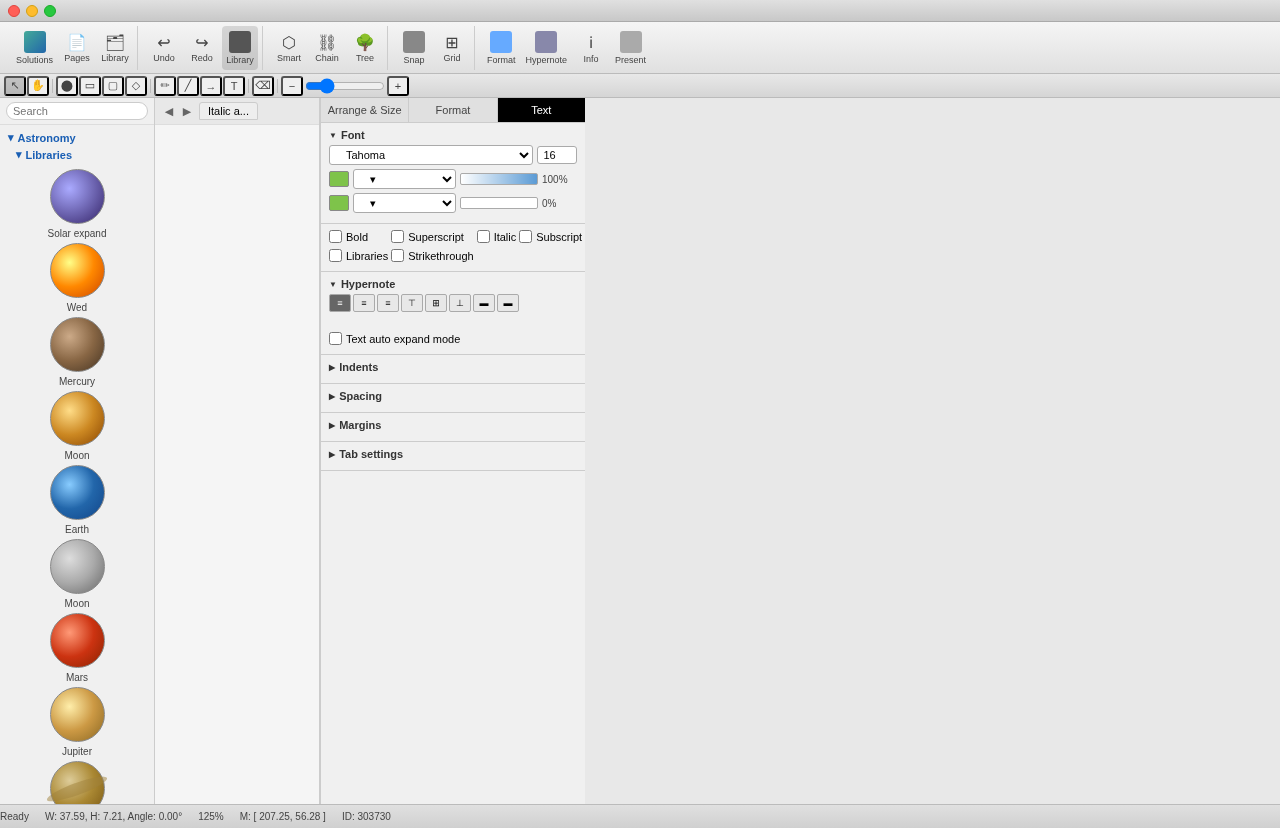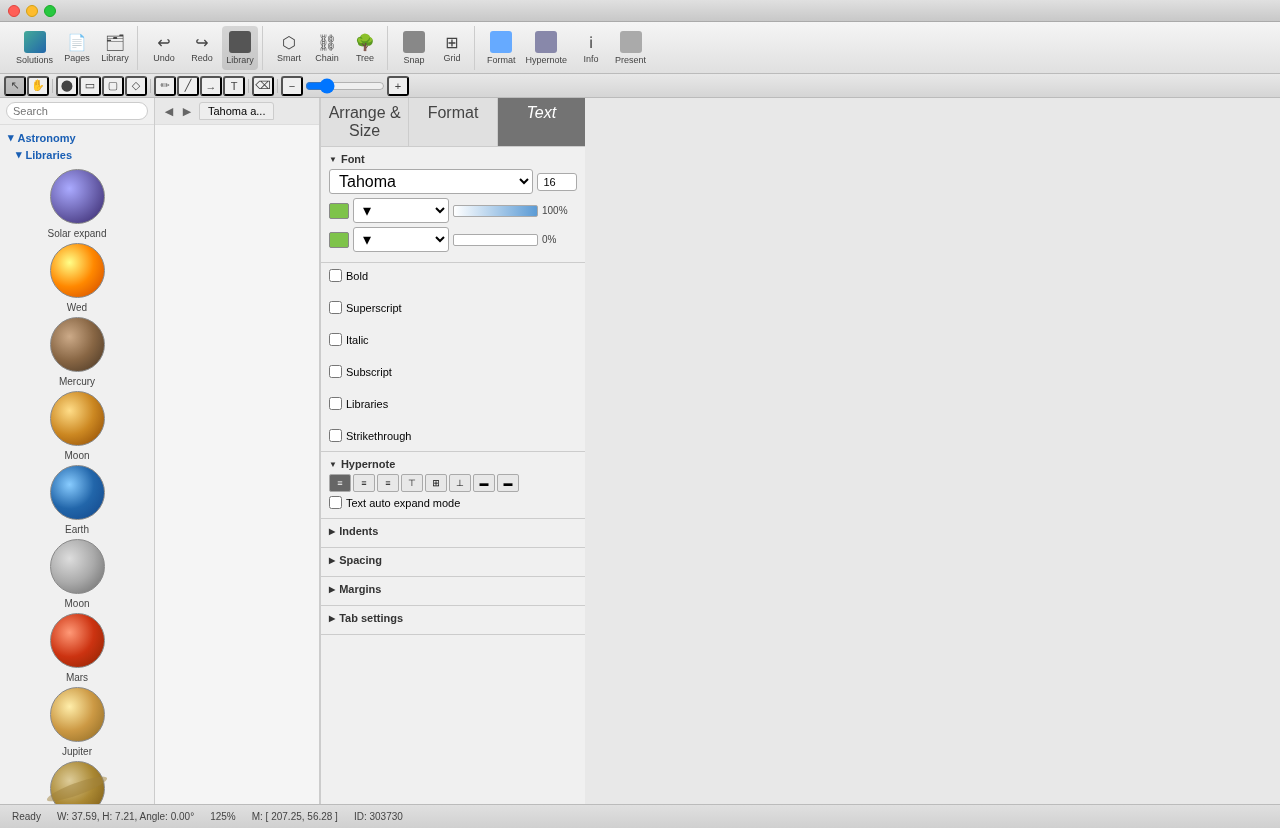--- a/index.html
+++ b/index.html
@@ -198,29 +198,28 @@
     #right-panel-tabs {
       display: flex;
       border-bottom: 1px solid #ccc;
       background: #e0e0e0;
     }
     .rpanel-tab {
       flex: 1;
       text-align: center;
       padding: 6px 4px;
       cursor: pointer;
-      font-size: 16px;
+      font-size: 11px;
       color: #444;
       border-right: 1px solid #ccc;
     }
     .rpanel-tab:last-child { border-right: none; }
     .rpanel-tab.active {
-      background: #737373;
+      background: #000000;
       color: white;
-      font-style: italic;
     }
     .rpanel-section {
       border-bottom: 1px solid #ccc;
       padding: 6px 8px;
     }
     .rpanel-section-header {
       display: flex;
       align-items: center;
       font-weight: bold;
       font-size: 11px;
@@ -233,24 +232,24 @@
       font-size: 8px;
     }
     .rpanel-row {
       display: flex;
       align-items: center;
       margin-bottom: 4px;
       gap: 4px;
     }
     .rpanel-select {
       flex: 1;
-      padding: 2px 5px;
+      padding: 2px 12px;
       border: 1px solid #aaa;
       border-radius: 3px;
-      font-size: 16px;
+      font-size: 11px;
       background: white;
     }
     .rpanel-number {
       width: 40px;
       padding: 2px 4px;
       border: 1px solid #aaa;
       border-radius: 3px;
       font-size: 11px;
       background: white;
       text-align: center;
@@ -315,21 +314,21 @@
       margin: 0 2px;
     }
 
     
     #statusbar {
       height: 24px;
       background: linear-gradient(to bottom, #e0e0e0, #d0d0d0);
       border-top: 1px solid #bbb;
       display: flex;
       align-items: center;
-      padding: 0 12px;
+      padding: 0 0;
       font-size: 10px;
       color: #444;
       gap: 16px;
     }
 
     
     .canvas-svg {
       position: absolute;
       top: 0; left: 0;
       width: 100%; height: 100%;
@@ -521,21 +520,21 @@
     </div>
 
   </div>
 
   <div id="pages-panel">
     <div id="pages-panel-header">
       <div class="nav-arrows">
         <div class="nav-arrow">◀</div>
         <div class="nav-arrow">▶</div>
       </div>
-      <div class="page-tab">Tahoma a...</div>
+      <div class="page-tab">Italic a...</div>
     </div>
 
     <div id="canvas-area" style="flex:1; position:relative; background:#666; overflow:hidden;">
       <div id="canvas" style="position:absolute;top:8px;left:8px;right:8px;bottom:8px;background:#2d1b6e;overflow:hidden;">
 
         <svg class="canvas-svg" viewBox="0 0 790 720" preserveAspectRatio="none">
 
           <line x1="335" y1="65" x2="335" y2="695" stroke="white" stroke-width="1.5"></line>
 
           <line x1="335" y1="135" x2="270" y2="265" stroke="white" stroke-width="1.5" marker-end="url(#arrowhead)"></line>
@@ -622,21 +621,21 @@
       </div>
       <div class="rpanel-row">
         <div class="color-swatch" style="background:#7ec34a;"></div>
         <select class="rpanel-select" style="width:30px;"><option>▾</option></select>
         <div style="flex:1;height:12px;background:white;border:1px solid #aaa;border-radius:2px;"></div>
         <span style="font-size:10px;color:#444;width:35px;">0%</span>
       </div>
     </div>
 
     <div class="rpanel-section">
-      <div style="display:grid;grid-template-columns:1fr;gap:16px;">
+      <div style="display:grid;grid-template-columns:1fr 1fr 1fr 1fr;gap:3px;">
         <div class="checkbox-row">
           <input type="checkbox" style="">
           <span>Bold</span>
         </div>
         <div class="checkbox-row">
           <input type="checkbox" style="">
           <span>Superscript</span>
         </div>
         <div class="checkbox-row">
           <input type="checkbox" style="">
@@ -665,21 +664,21 @@
       <div class="alignment-btns">
         <div class="align-btn active">≡</div>
         <div class="align-btn">≡</div>
         <div class="align-btn">≡</div>
         <div class="align-btn">⊤</div>
         <div class="align-btn">⊞</div>
         <div class="align-btn">⊥</div>
         <div class="align-btn">▬</div>
         <div class="align-btn">▬</div>
       </div>
-      <div class="checkbox-row" style="margin-top:4px;">
+      <div class="checkbox-row" style="margin-top:20px;">
         <input type="checkbox" style="">
         <span>Text auto expand mode</span>
       </div>
     </div>
 
     <div class="rpanel-section">
       <div class="rpanel-section-header">
         <span class="triangle">▶</span>
         <span>Indents</span>
       </div>

